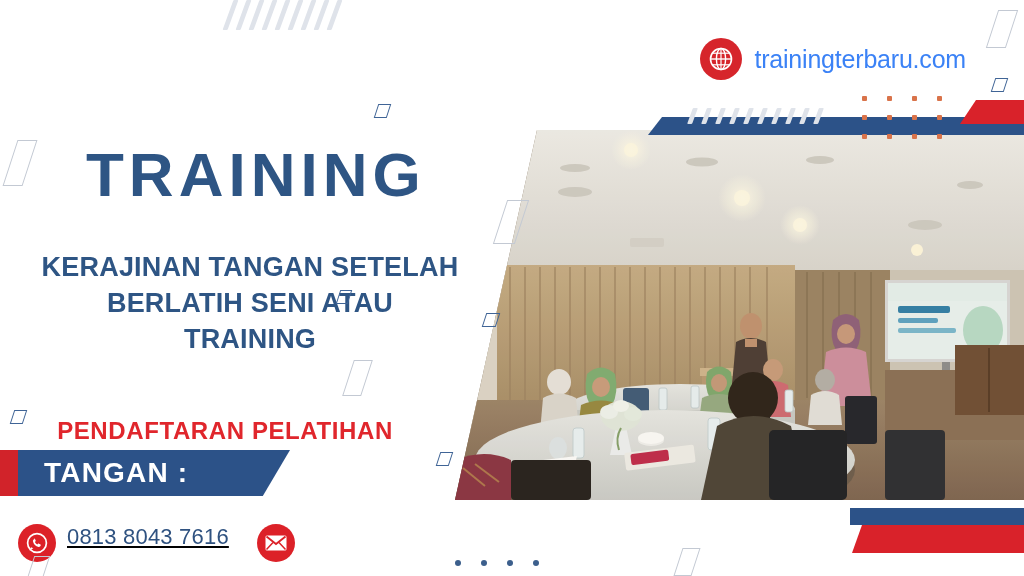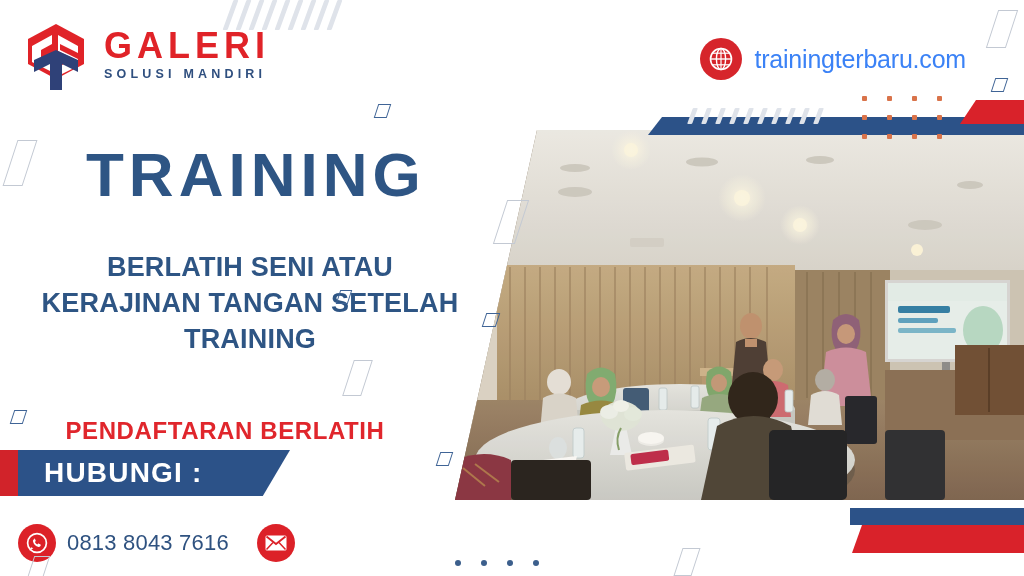--- a/index.html
+++ b/index.html
@@ -56,21 +56,21 @@
   
   .banner{position:absolute;left:0;top:450px;width:290px;height:46px;}
   .banner-red{position:absolute;left:0;top:0;width:44px;height:46px;background:#d1232a;
     clip-path:polygon(0 0,100% 0,72% 100%,0 100%);}
   .banner-blue{position:absolute;left:18px;top:0;width:272px;height:46px;background:#2c5288;
     clip-path:polygon(0 0,100% 0,90% 100%,0 100%);}
   .banner-text{position:absolute;left:44px;top:0;height:46px;display:flex;align-items:center;
     font-size:28px;font-weight:bold;color:#ffffff;letter-spacing:1.2px;}
 
   
-  .contact-row{position:absolute;left:18px;top:524px;display:flex;align-items:center;}
+  .contact-row{position:absolute;left:18px;top:524px;display:flex;align-items:flex-start;text-decoration:underline;}
   .c-icon{width:38px;height:38px;border-radius:50%;background:#dc2128;
     display:flex;align-items:center;justify-content:center;flex:none;}
   .c-text{font-size:22px;color:#2f5280;margin-left:11px;letter-spacing:0.2px;white-space:nowrap;}
   .gap{width:28px;}
   .dots4{position:absolute;left:455px;top:560px;display:flex;gap:20px;}
   .dots4 b{width:6px;height:6px;border-radius:50%;background:#3c5f8c;display:block;}
 
   
   .photo{
     position:absolute;left:455px;top:130px;width:569px;height:370px;
@@ -335,67 +335,49 @@
     <b></b>
       <b></b>
       <b></b>
       <b></b>
     <b></b>
       <b></b>
       <b></b>
       <b></b>
   </div>
 
-  <div class="logo-wrap">
-    <div class="logo-mark">
-      <svg viewBox="0 0 68 68" width="68" height="68">
-        <path d="M34 2 L62 17 L62 42 L34 57 L6 42 L6 17 Z" fill="#e02328"></path>
-        <path d="M34 12 L53 22 L53 30 L40 23 L40 30 L48 30 L48 38 L34 45 L20 38 L20 22 Z" fill="#ffffff" opacity="0"></path>
-
-        <path d="M30 13 L10 24 L10 40 L30 50 L30 41 L19 35 L19 28 L30 22 Z" fill="#ffffff"></path>
-
-        <path d="M36 13 L56 24 L56 31 L38 22 L38 28 L56 37 L56 44 L36 54 L36 45 L48 39 L48 35 L36 29 Z" fill="#ffffff"></path>
-
-        <path d="M12 38 L34 28 L56 38 L56 50 L40 42 L40 68 L28 68 L28 42 L12 50 Z" fill="#2f4178"></path>
-      </svg>
-    </div>
-    <div class="logo-text">
-      <div class="logo-title">GALERI</div>
-      <div class="logo-sub">SOLUSI MANDIRI</div>
-    </div>
-  </div>
 
   <div class="web-wrap">
     <div class="web-icon">
       <svg width="26" height="26" viewBox="0 0 26 26">
         <circle cx="13" cy="13" r="10.5" fill="none" stroke="#fff" stroke-width="1.6"></circle>
         <ellipse cx="13" cy="13" rx="4.6" ry="10.5" fill="none" stroke="#fff" stroke-width="1.4"></ellipse>
         <line x1="2.5" y1="13" x2="23.5" y2="13" stroke="#fff" stroke-width="1.4"></line>
         <line x1="4.3" y1="7.2" x2="21.7" y2="7.2" stroke="#fff" stroke-width="1.2"></line>
         <line x1="4.3" y1="18.8" x2="21.7" y2="18.8" stroke="#fff" stroke-width="1.2"></line>
         <line x1="13" y1="2.5" x2="13" y2="23.5" stroke="#fff" stroke-width="1.2"></line>
       </svg>
     </div>
     <div class="web-text">trainingterbaru.com</div>
   </div>
 
   <div class="title">TRAINING</div>
 
   <div class="subtitle">
+    <div>KERAJINAN TANGAN SETELAH</div>
     <div>BERLATIH SENI ATAU</div>
-    <div>KERAJINAN TANGAN SETELAH</div>
     <div>TRAINING</div>
   </div>
 
-  <div class="reg-line">PENDAFTARAN BERLATIH</div>
+  <div class="reg-line">PENDAFTARAN PELATIHAN</div>
 
   <div class="banner">
     <div class="banner-red"></div>
     <div class="banner-blue"></div>
-    <div class="banner-text">HUBUNGI :</div>
+    <div class="banner-text">TANGAN :</div>
   </div>
 
   <div class="contact-row">
     <div class="c-icon">
       <svg width="24" height="24" viewBox="0 0 24 24">
         <circle cx="12" cy="12" r="9.4" fill="none" stroke="#fff" stroke-width="1.7"></circle>
         <path d="M8.9 7.6c.5-.1 1 .1 1.2.6l.6 1.3c.2.4 0 .8-.3 1l-.5.4c.5 1.1 1.4 2 2.5 2.5l.4-.5c.25-.3.65-.4 1-.25l1.35.6c.5.2.7.8.55 1.3-.25.9-1.15 1.5-2.1 1.35-2.9-.45-5.2-2.75-5.65-5.65-.15-.95.45-1.85 1.35-2.1z" fill="#fff"></path>
         <path d="M4.6 19.6l1.4-3.4 2.3 1.1z" fill="#fff"></path>
       </svg>
     </div>

